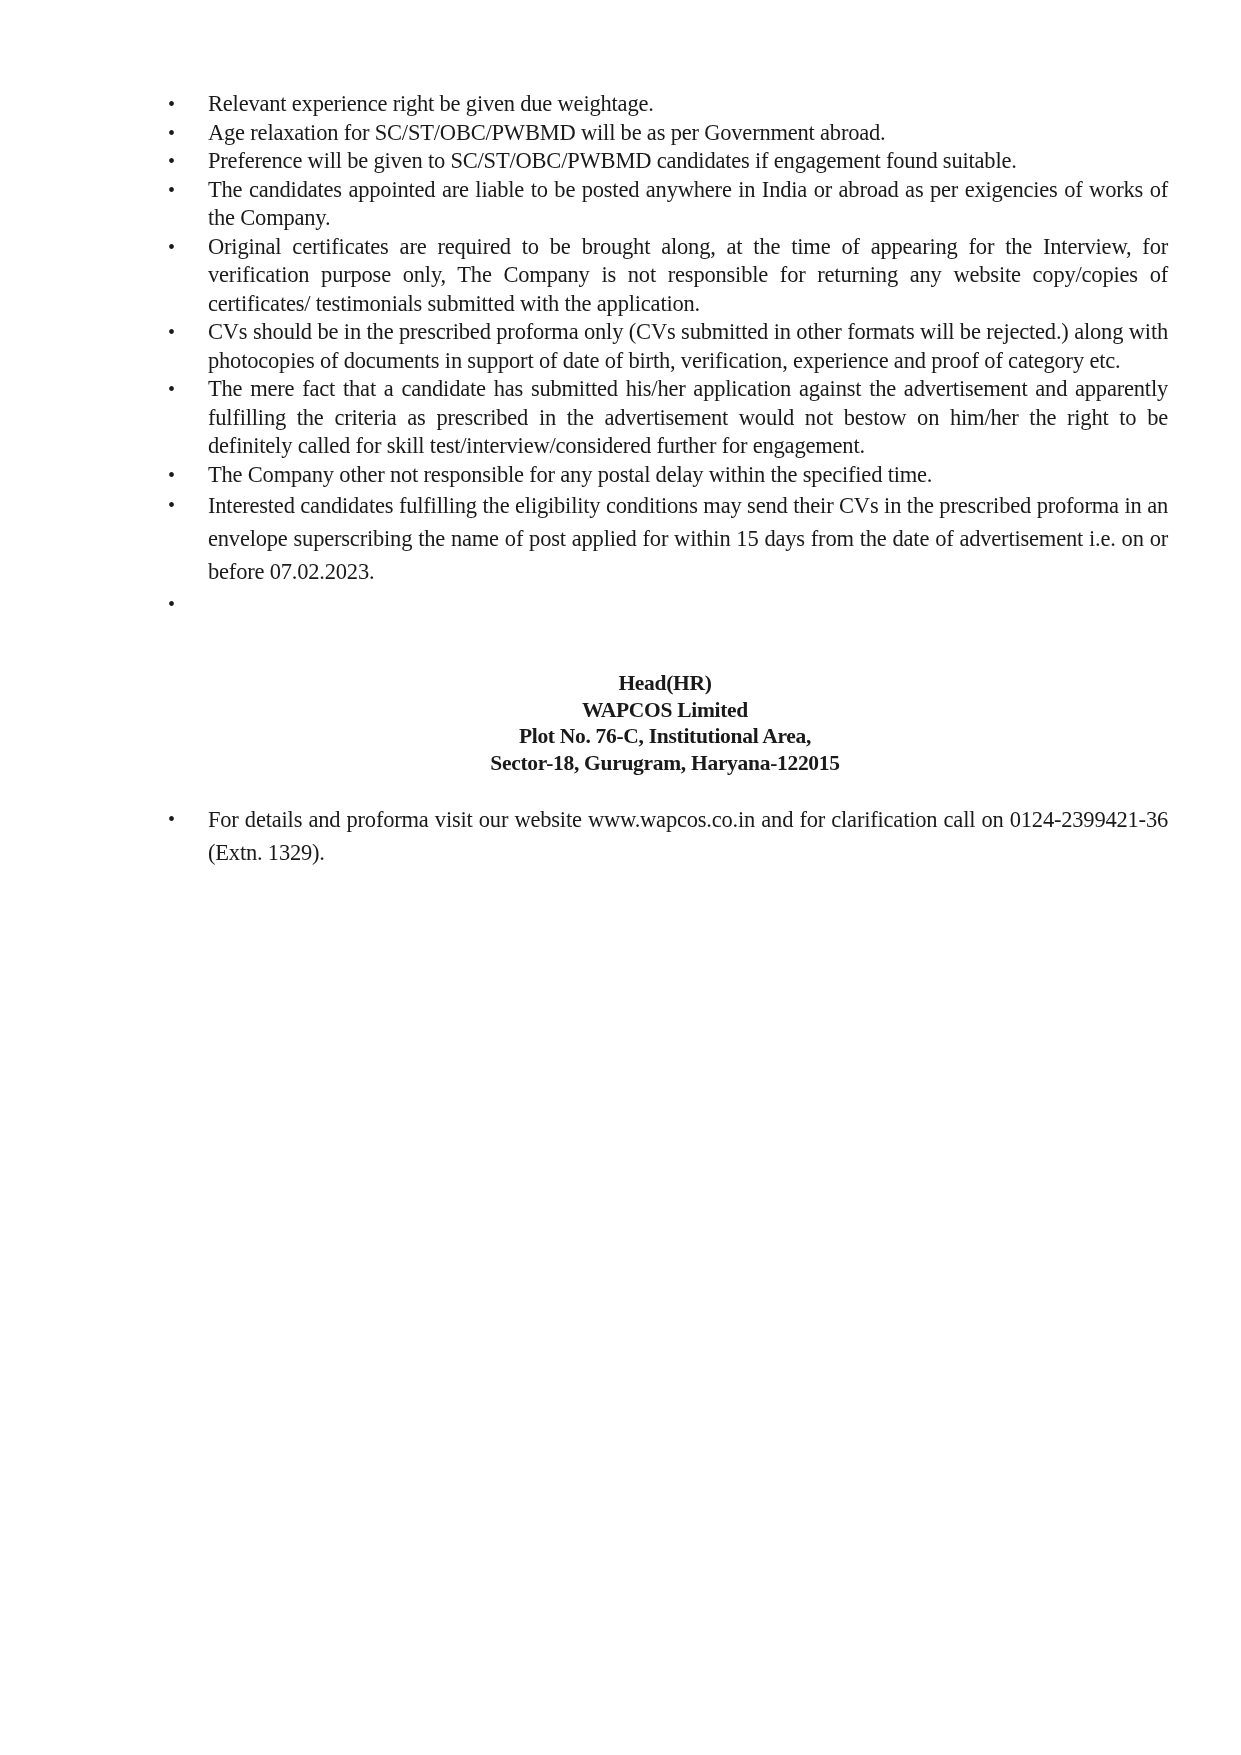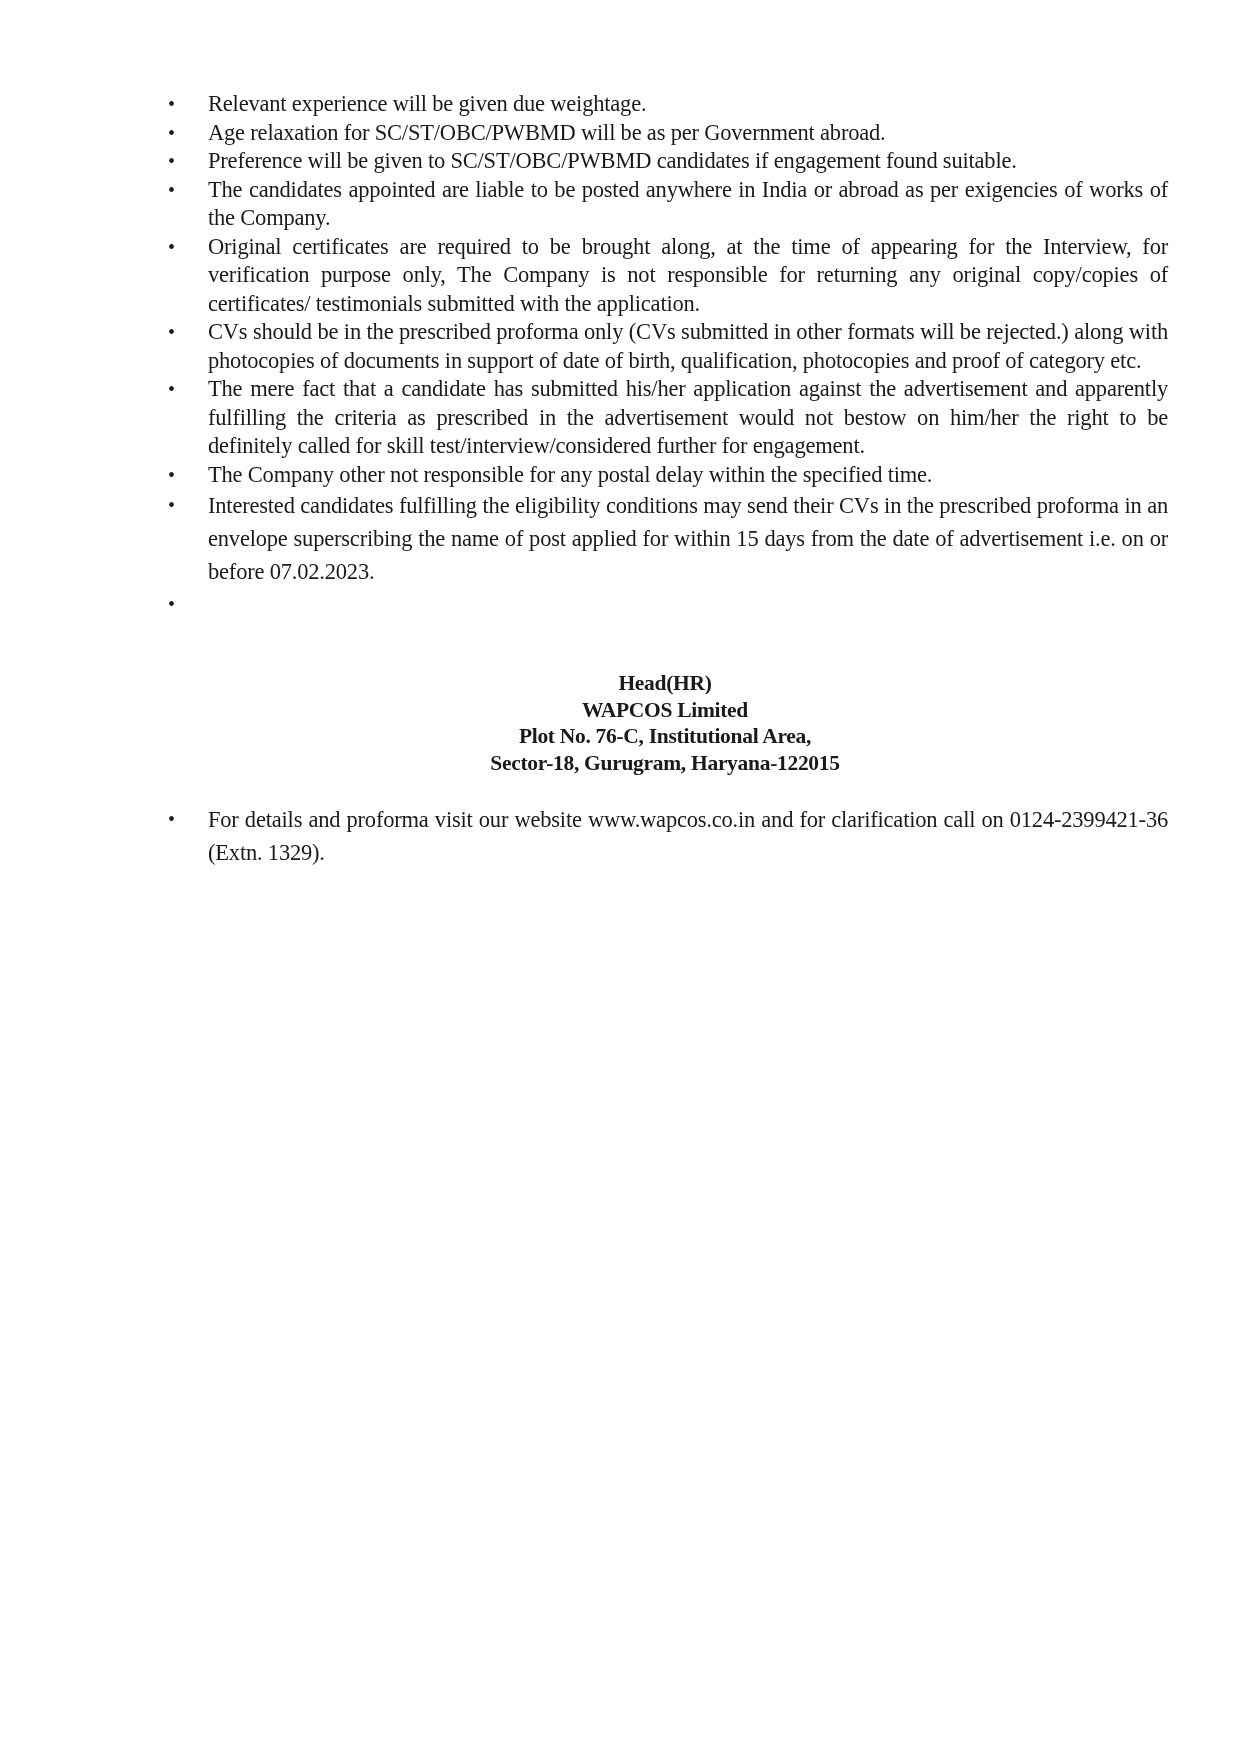--- a/index.html
+++ b/index.html
@@ -16,26 +16,26 @@
              font-weight: bold; font-size: 21.5px; line-height: 26.5px; }
   .address div { letter-spacing: -0.3px; }
   #list-footer { top: 803px; }
 </style>
 </head>
 <body>
 
 <div class="page">
 
   <ul class="bullets" id="list-main">
-    <li><span class="bullet">•</span><span>Relevant experience will be given due weightage.</span></li>
+    <li><span class="bullet">•</span><span>Relevant experience right be given due weightage.</span></li>
     <li><span class="bullet">•</span><span>Age relaxation for SC/ST/OBC/PWBMD will be as per Government abroad.</span></li>
     <li><span class="bullet">•</span><span>Preference will be given to SC/ST/OBC/PWBMD candidates if engagement found suitable.</span></li>
     <li><span class="bullet">•</span><span>The candidates appointed are liable to be posted anywhere in India or abroad as per exigencies of works of the Company.</span></li>
-    <li><span class="bullet">•</span><span>Original certificates are required to be brought along, at the time of appearing for the Interview, for verification purpose only, The Company is not responsible for returning any original copy/copies of certificates/ testimonials submitted with the application.</span></li>
-    <li><span class="bullet">•</span><span>CVs should be in the prescribed proforma only (CVs submitted in other formats will be rejected.) along with photocopies of documents in support of date of birth, qualification, photocopies and proof of category etc.</span></li>
+    <li><span class="bullet">•</span><span>Original certificates are required to be brought along, at the time of appearing for the Interview, for verification purpose only, The Company is not responsible for returning any website copy/copies of certificates/ testimonials submitted with the application.</span></li>
+    <li><span class="bullet">•</span><span>CVs should be in the prescribed proforma only (CVs submitted in other formats will be rejected.) along with photocopies of documents in support of date of birth, verification, experience and proof of category etc.</span></li>
     <li><span class="bullet">•</span><span>The mere fact that a candidate has submitted his/her application against the advertisement and apparently fulfilling the criteria as prescribed in the advertisement would not bestow on him/her the right to be definitely called for skill test/interview/considered further for engagement.</span></li>
     <li><span class="bullet">•</span><span>The Company other not responsible for any postal delay within the specified time.</span></li>
     <li class="spacious"><span class="bullet">•</span><span>Interested candidates fulfilling the eligibility conditions may send their CVs in the prescribed proforma in an envelope superscribing the name of post applied for within 15 days from the date of advertisement i.e. on or before 07.02.2023.</span></li>
     <li class="spacious"><span class="bullet">•</span><span>&nbsp;</span></li>
   </ul>
 
   <div class="address">
     <div>Head(HR)</div>
     <div>WAPCOS Limited</div>
     <div>Plot No. 76-C, Institutional Area,</div>

